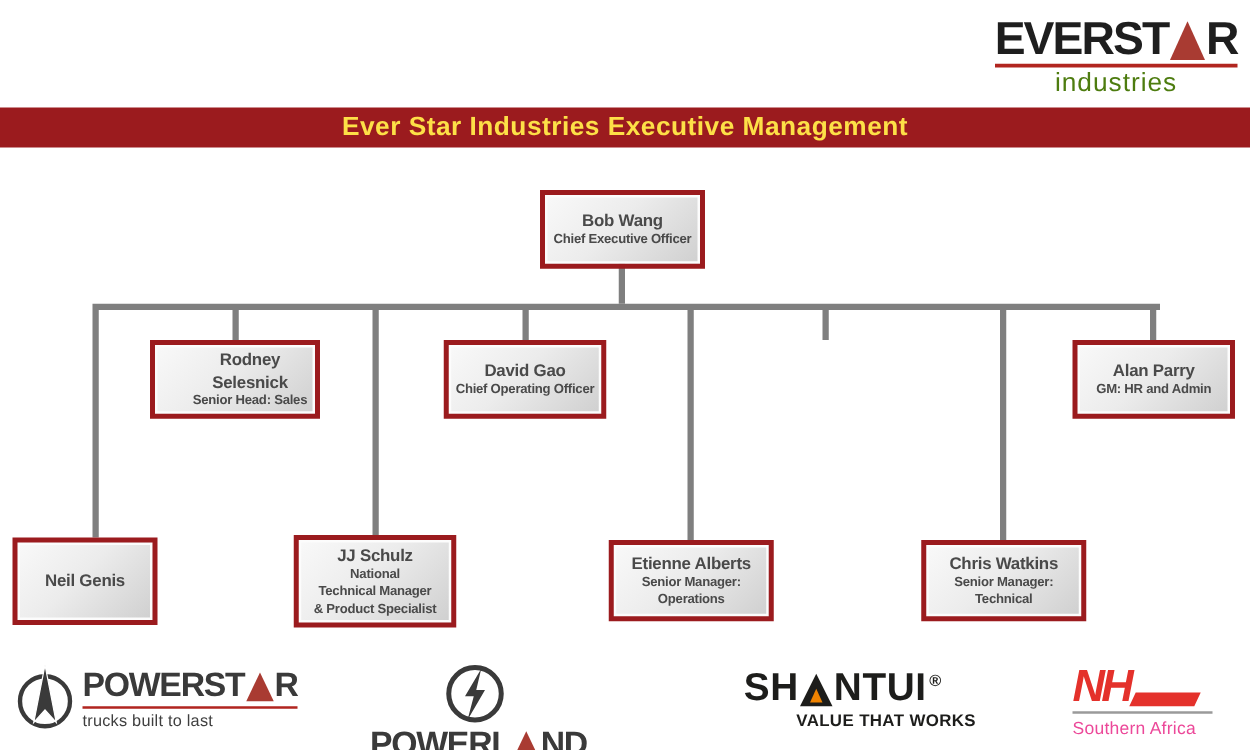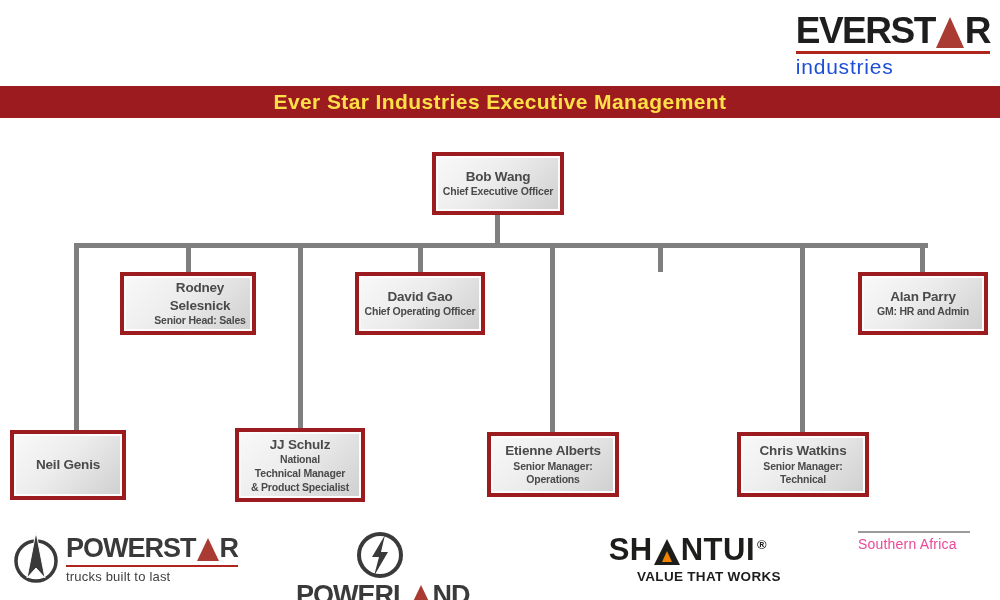--- a/index.html
+++ b/index.html
@@ -5,27 +5,27 @@
   html,body { margin:0; padding:0; }
   body { font-family:"Liberation Sans", sans-serif; background:#ffffff; }
   .canvas { position:relative; width:1000px; height:600px; background:#ffffff; overflow:hidden; }
 
   
   .banner { position:absolute; left:0; top:86px; width:1000px; height:32px; background:#9B1B1E; }
   .banner-title { width:100%; height:32px; line-height:32px; text-align:center; color:#fde047;
     font-size:21px; font-weight:bold; letter-spacing:0.4px; }
 
   
-  .everstar { position:absolute; right:10px; top:12px; display:flex; flex-direction:column; align-items:flex-start; }
+  .everstar { position:absolute; right:10px; top:12px; display:flex; flex-direction:column; align-items:center; }
   .ev-wordwrap { display:flex; flex-direction:column; }
   .ev-word { display:flex; align-items:flex-end; font-size:37px; font-weight:bold; color:#1e1e1e; letter-spacing:-1.5px; line-height:1; }
   .tri { display:inline-block; width:0; height:0; border-left:14px solid transparent; border-right:14px solid transparent;
     border-bottom:31px solid #A93B32; margin:0 1px 1px 1px; }
   .ev-rule { height:3px; background:#B1251F; margin-top:2px; width:100%; }
-  .ev-sub { font-size:21px; color:#1d4ed8; letter-spacing:0.8px; margin-top:1px; }
+  .ev-sub { font-size:21px; color:#4d7c0f; letter-spacing:0.8px; margin-top:1px; }
 
   
   .node { position:absolute; box-sizing:border-box; border:4px solid #9B1B1E;
     background:linear-gradient(135deg,#f9f9f9 0%,#ececec 45%,#cfcfcf 100%);
     box-shadow:inset 0 0 0 2px #fcfcfc;
     display:flex; flex-direction:column; justify-content:center; align-items:center;
     text-align:center; color:#4a4a4a; }
   .node-name { font-size:13.5px; font-weight:bold; letter-spacing:-0.2px; line-height:1.3; }
   .node-title { font-size:10.5px; font-weight:bold; letter-spacing:-0.2px; line-height:1.3; white-space:pre-line; }
 
@@ -56,21 +56,21 @@
   .plogo { position:absolute; display:flex; align-items:center; }
   .powerstar { left:12px; top:528px; }
   .powerland { left:290px; top:528px;flex-direction:column; }
   .p-right { display:flex; flex-direction:column; margin-left:6px; }
   .p-word { display:flex; align-items:flex-end; font-size:27px; font-weight:bold; color:#3a3a3a; letter-spacing:-1px; line-height:1; }
   .tri-sm { border-left:11px solid transparent; border-right:11px solid transparent; border-bottom:23px solid #A93B32; margin:0 1px 1px 1px; }
   .p-rule { height:2px; background:#B1251F; margin-top:3px; width:100%; }
   .p-tag { font-size:13px; color:#3f3f3f; text-align:left; margin-top:2px; letter-spacing:0.2px; }
 
   .shantui { position:absolute; left:595px; top:534px; display:flex; flex-direction:column; }
-  .sh-word { display:flex; align-items:flex-end; font-size:31px; font-weight:bold; color:#1d1d1b; letter-spacing:0.5px; line-height:1;justify-content:center; }
+  .sh-word { display:flex; align-items:flex-end; font-size:31px; font-weight:bold; color:#1d1d1b; letter-spacing:0.5px; line-height:1; }
   .sh-a { position:relative; display:inline-block; width:0; height:0; border-left:13px solid transparent;
     border-right:13px solid transparent; border-bottom:26px solid #1d1d1b; margin:0 1px; }
   .sh-a-inner { position:absolute; left:-5px; top:12px; width:0; height:0; border-left:5px solid transparent;
     border-right:5px solid transparent; border-bottom:11px solid #F08300; }
   .sh-reg { font-size:13px; font-weight:bold; color:#1d1d1b; margin:0 0 14px 2px; line-height:1; }
   .sh-tag { font-size:13.5px; font-weight:bold; color:#1d1d1b; letter-spacing:0.3px; margin-top:4px; padding-left:42px; }
 
   .nhl { position:absolute; left:858px; top:528px; width:112px; display:flex; flex-direction:column; }
   .nhl-row { display:flex; align-items:flex-end; height:38px; }
   .nhl-letters { font-size:36px; font-weight:bold; font-style:italic; color:#E4312B; letter-spacing:-3px; line-height:0.95; }
@@ -189,17 +189,21 @@
       <span class="sh-a">
           <span class="sh-a-inner"></span>
         </span>
       <span>NTUI</span>
       <span class="sh-reg">®</span>
     </div>
     <div class="sh-tag">VALUE THAT WORKS</div>
   </div>
 
   <div class="nhl">
+    <div class="nhl-row">
+      <span class="nhl-letters">NH</span>
+      <span class="nhl-bar"></span>
+    </div>
     <div class="nhl-rule"></div>
     <div class="nhl-region">Southern Africa</div>
   </div>
 
 </div>
 
 </body></html>

